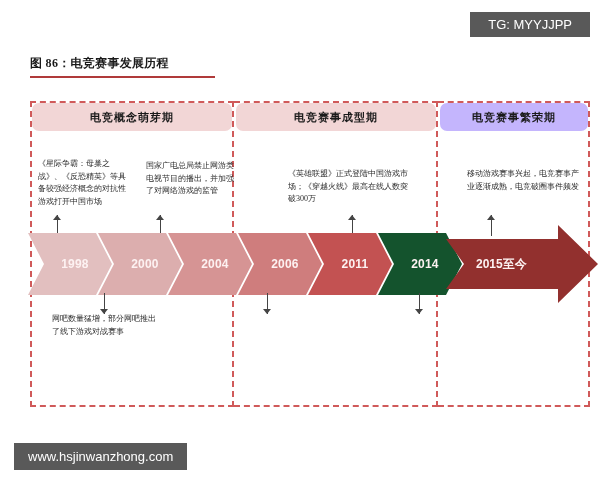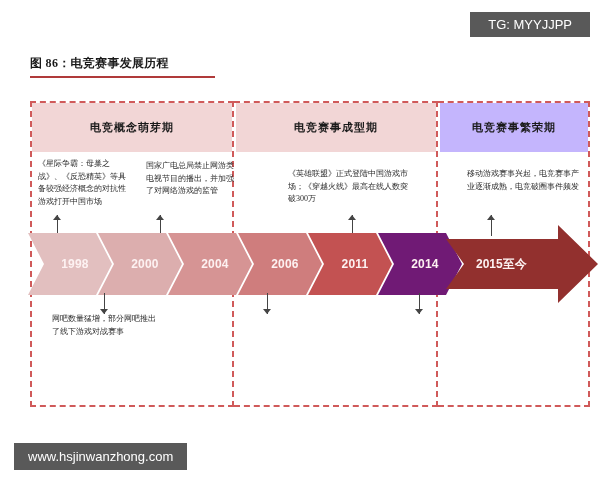--- a/index.html
+++ b/index.html
@@ -27,23 +27,23 @@
     position: absolute; top: 101px; height: 306px;
     border: 2px dashed #d05a5a;
     background: transparent;
   }
   #phase-0 { left: 30px;  width: 204px; }
   #phase-1 { left: 234px; width: 204px; border-left: none; }
   #phase-2 { left: 438px; width: 152px; border-left: none; }
 
   
   .phase-head {
-    position: absolute; top: 103px; height: 49px;
+    position: absolute; top: 103px; height: 28px;
     background: #f2d6d6;
-    display: flex; align-items: center; justify-content: center;
+    display: flex; align-items: center; justify-content: center; border-radius: 7px;
   }
   #head-0 { left: 32px;  width: 200px; }
   #head-1 { left: 236px; width: 200px; }
   #head-2 { left: 440px; width: 148px; }
   .phase-head span {
     font-size: 11px; font-weight: bold; color: #1a1a1a; letter-spacing: 1px;
   }
 
   
   #chev-wrap { position: absolute; left: 28px; top: 233px; width: 545px; height: 62px; }
@@ -155,21 +155,21 @@
       </div>
     <div class="chev" style="left: 140px; width: 84px; background: rgb(214, 148, 148);">
         <span>2004</span>
       </div>
     <div class="chev" style="left: 210px; width: 84px; background: rgb(207, 125, 125);">
         <span>2006</span>
       </div>
     <div class="chev" style="left: 280px; width: 84px; background: rgb(195, 82, 82);">
         <span>2011</span>
       </div>
-    <div class="chev" style="left: 350px; width: 84px; background: #701a75;">
+    <div class="chev" style="left: 350px; width: 84px; background: #14532d;">
         <span>2014</span>
       </div>
     <div id="big-arrow" style="background: rgb(146, 48, 46);">
       <span>2015至今</span>
     </div>
   </div>
 
   <div class="conn" style="left:100px; top:293px; height:21px;">
     <div class="shaft" style="height:21px;"></div>
       <div class="headdn"></div>

